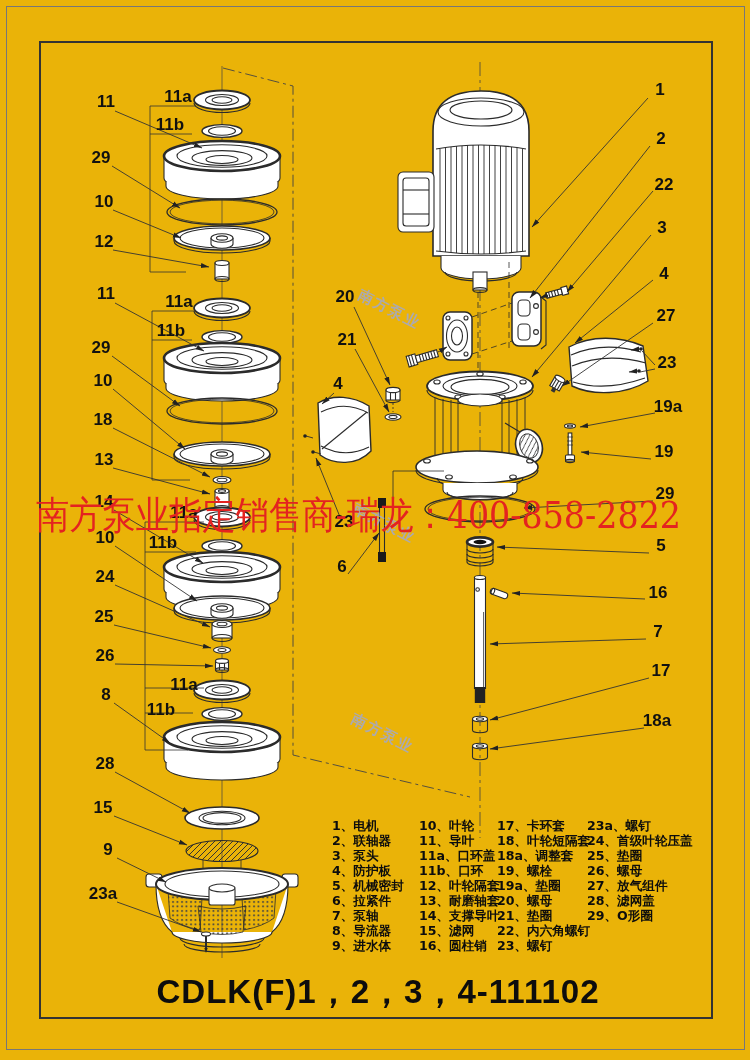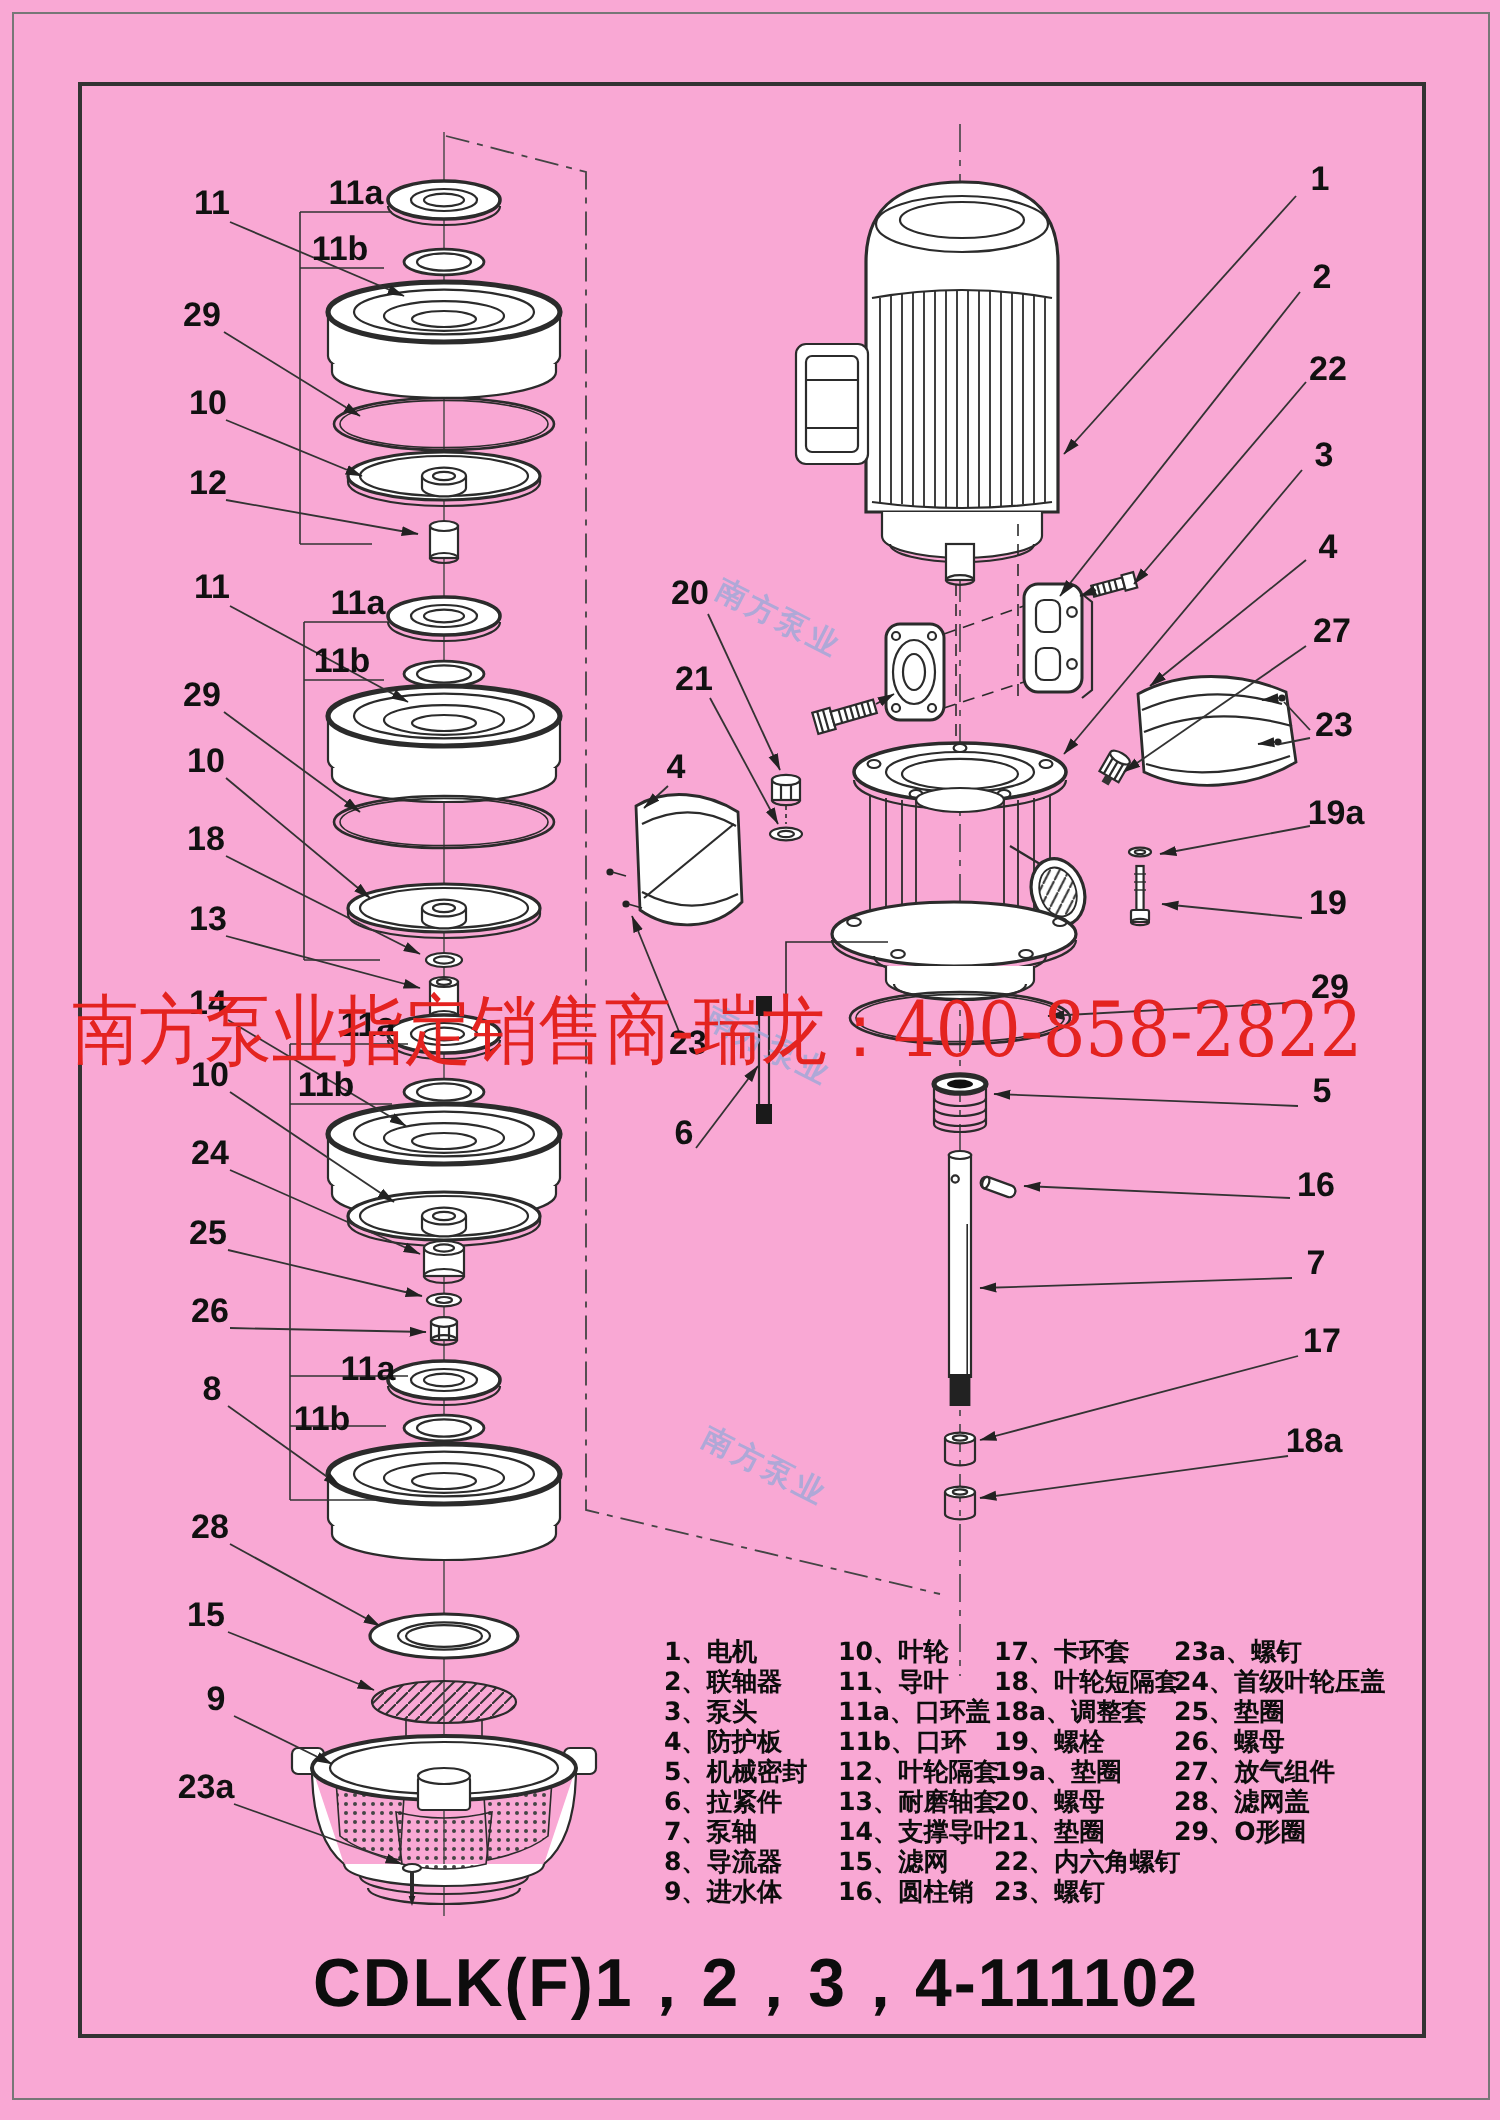--- a/index.html
+++ b/index.html
@@ -1,16 +1,16 @@
 <!DOCTYPE html>
 <html><head>
 <meta charset="utf-8">
 <style>
   html,body{margin:0;padding:0;background:#fff;}
-  .page{position:relative;width:750px;height:1060px;background:#f9a8d4;overflow:hidden;}
+  .page{position:relative;width:750px;height:1060px;background:#eab308;overflow:hidden;}
   svg{position:absolute;left:0;top:0;}
   text{user-select:none;}
   .callout{font:600 17px "Liberation Sans", sans-serif;fill:#111;}
   .plist{font:700 12.6px "DejaVu Sans", sans-serif;fill:#0d0d0d;}
   .dtitle{font:600 34px "Liberation Sans", sans-serif;fill:#0d0d0d;letter-spacing:1px;}
   .wmred{font:400 38px "DejaVu Serif", serif;}
   .wmblue{font:600 15px "DejaVu Sans", sans-serif;opacity:.8;letter-spacing:2px;}
 </style>
 </head>
 <body>

